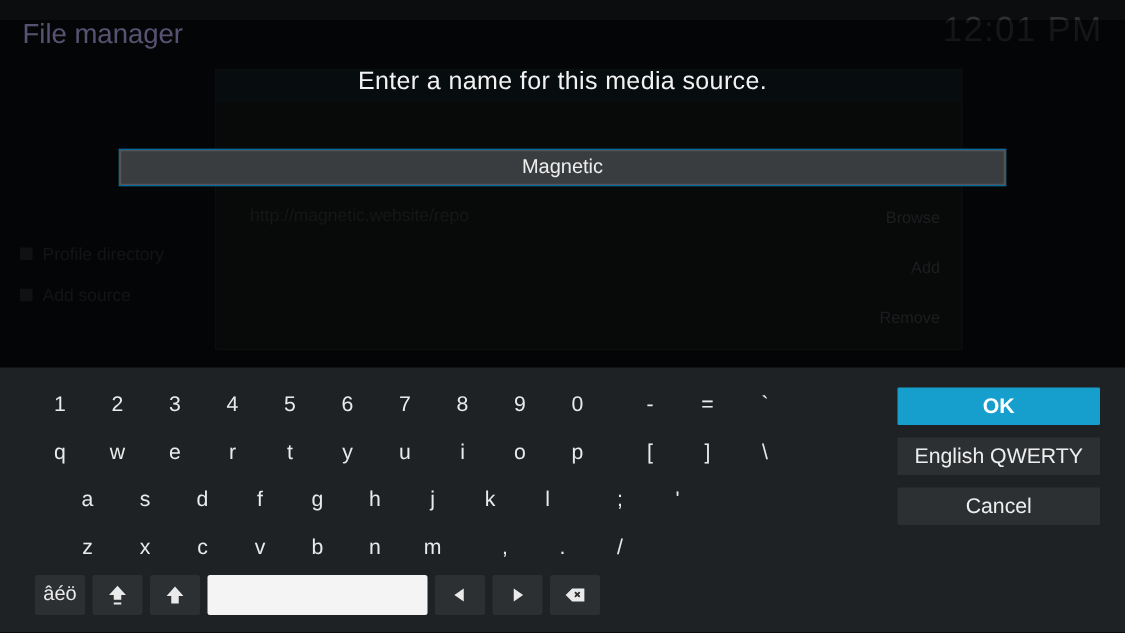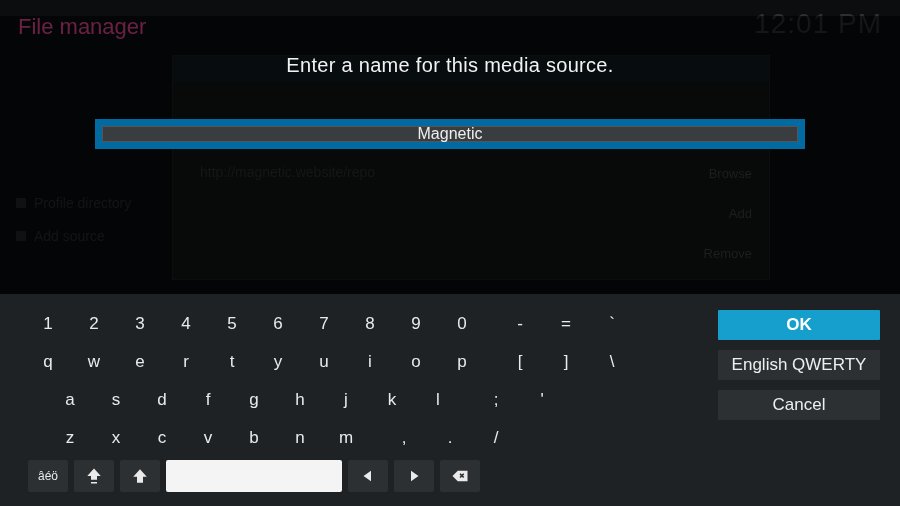--- a/index.html
+++ b/index.html
@@ -3,41 +3,41 @@
 <meta charset="utf-8">
 <style>
   * { box-sizing: border-box; margin: 0; padding: 0; font-family: Arial, Helvetica, sans-serif; }
   html, body { width: 900px; height: 506px; overflow: hidden; }
   body { background: #000; color: #ddd; position: relative; }
 
   
   .bg {
     position: absolute; inset: 0; background: #0b0d0e; color: #3a3d3f;
   }
-  .bg .title   { position: absolute; top: 14px; left: 18px;  font-size: 22px; color:#ec4899;text-align:right; }
+  .bg .title   { position: absolute; top: 14px; left: 18px;  font-size: 22px; color:#c4b5fd;text-align:right; }
   .bg .clock   { position: absolute; top: 8px;  right: 18px; font-size: 28px; color:#2d3133; font-weight: 500; letter-spacing:1px; }
   .bg .panel   { position: absolute; top: 55px; left: 172px; width: 598px; height: 225px;
                  background:#121516; border:1px solid #1b1f21; }
   .bg .panel .bar { position:absolute; top:0; left:0; right:0; height:26px; background:#0f3d4a; opacity:.25; }
   .bg .url     { position: absolute; top: 164px; left: 200px; font-size: 14px; color:#2d3133; }
   .bg .side1   { position: absolute; top: 195px; left: 34px;  font-size: 14px; color:#2a2d2f; }
   .bg .side2   { position: absolute; top: 228px; left: 34px;  font-size: 14px; color:#2a2d2f; }
   .bg .fbullet { position: absolute; left: 16px; width: 10px; height: 10px; background:#222628; border-radius:1px; }
   .bg .rbtn    { position: absolute; right: 148px; font-size: 13px; color:#3c4143; }
 
   
   .dialog {
     position: absolute; top: 16px; left: 0; right: 0; height: 294px;
     background: rgba(0,0,0,.55);
     display:flex; flex-direction:column; align-items:center;
   }
   .dialog .prompt { margin-top: 38px; font-size: 20px; color:#f2f2f2; letter-spacing:.3px; }
   .dialog .textbox-wrap { margin-top: 42px; width: 710px; }
   .dialog .textbox {
-    width: 100%; height: 30px; background:#3a3d3f; border:7px solid #0369a1;
+    width: 100%; height: 30px; background:#3a3d3f; border:1px solid #0369a1;
     color:#eee; text-align:center; font-size:16px; outline:none;
     box-shadow: inset 0 0 0 1px #555;
   }
 
   
   .keyboard {
     position: absolute; left: 0; right: 0; bottom: 0; height: 212px;
     background:#1e2225; padding: 14px 20px 14px 20px;
     display: flex; gap: 24px;
   }
@@ -61,21 +61,21 @@
   
   .gap-small { width: 6px; }
 
   .sidebtns { width: 162px; display:flex; flex-direction:column; gap:10px; padding-top:2px; }
   .sbtn {
     height: 30px; display:flex; align-items:center; justify-content:center;
     background:#2c3033; color:#eee; font-size:17px; cursor:pointer; border-radius:1px;
   }
   .sbtn.primary { background:#169fcc; color:#fff; font-weight:600; }
 
-  .aeo { font-size:12px; line-height:1; text-align:center; }
+  .aeo { font-size:16px; line-height:1; text-align:center; }
 </style>
 </head>
 <body>
 
 <div class="bg">
   <div class="title">File manager</div>
   <div class="clock">12:01 PM</div>
   <div class="panel">
       <div class="bar"></div>
     </div>

